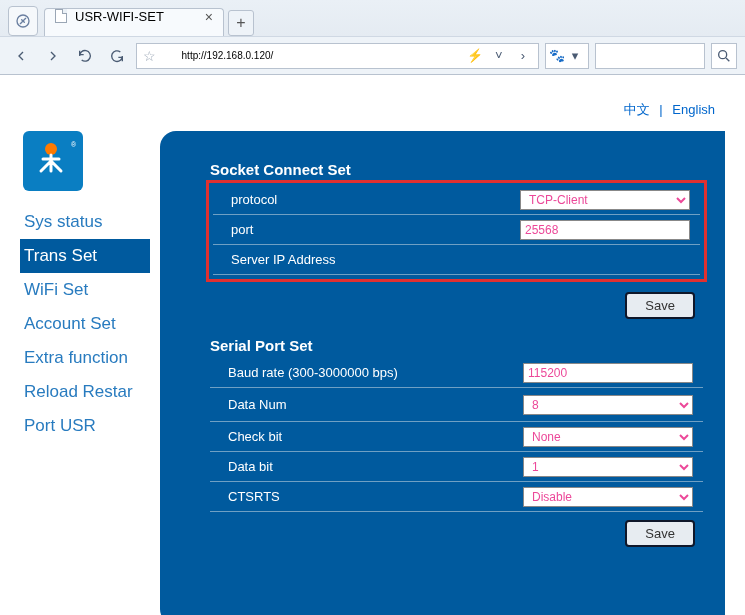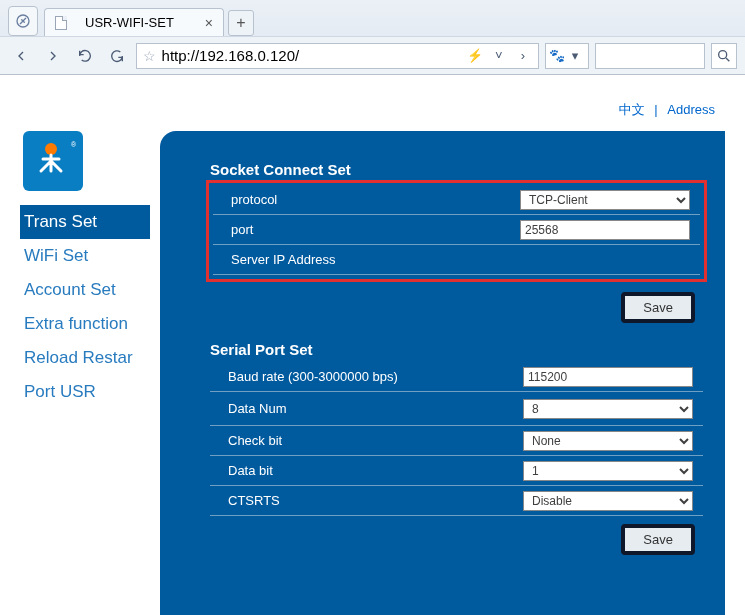--- a/index.html
+++ b/index.html
@@ -2,31 +2,31 @@
 <html><head>
 <meta charset="utf-8">
 <style>
   * { box-sizing: border-box; margin: 0; padding: 0; }
   body { font-family: "Segoe UI", Arial, sans-serif; font-size: 13px; background: #fff; width: 745px; }
 
   
   .browser-chrome { background: linear-gradient(#eaf0f6, #dfe6ee); border-bottom: 1px solid #b8c2cf; }
   .tab-strip { display: flex; align-items: flex-end; height: 36px; padding-left: 6px; }
   .app-icon { width: 30px; height: 30px; border: 1px solid #b8c2cf; border-radius: 4px; display:flex; align-items:center; justify-content:center; margin: 2px 6px 0 2px; background:#f5f8fb; color:#6a7fa0; }
-  .tab { display:flex; align-items:center; gap:18px; height:28px; background:#f7fafd; border:1px solid #b8c2cf; border-bottom:none; border-radius:4px 4px 0 0; padding:0 10px; min-width:180px; position:relative; }
+  .tab { display:flex; gap:8px; height:28px; background:#f7fafd; border:1px solid #b8c2cf; border-bottom:none; border-radius:4px 4px 0 0; padding:0 10px; min-width:180px; position:relative; }
   .tab .doc-icon { width:12px; height:14px; border:1px solid #9aa6b5; background:#fff; position:relative; }
   .tab .doc-icon:before { content:""; position:absolute; right:-1px; top:-1px; width:4px; height:4px; background:#eaf0f6; border-left:1px solid #9aa6b5; border-bottom:1px solid #9aa6b5; }
   .tab .close { margin-left:auto; font-size:14px; color:#555; cursor:pointer; }
   .newtab { width:26px; height:26px; border:1px solid #b8c2cf; background:#eef3f8; margin-left:4px; display:flex; align-items:center; justify-content:center; font-size:16px; color:#555; border-radius:3px; cursor:pointer; }
 
   .toolbar { display:flex; align-items:center; gap:6px; height:38px; padding:4px 8px; border-top:1px solid #cfd8e3; background:#eef3f8; }
   .tb-btn { width:26px; height:26px; display:flex; align-items:center; justify-content:center; color:#4a5b73; cursor:pointer; border-radius:3px; }
   .urlbar { flex:1; display:flex; align-items:center; height:26px; border:1px solid #b8c2cf; background:#fff; padding:0 6px; gap:6px; }
   .urlbar .star { color:#9aa6b5; font-size:14px; }
-  .urlbar input { flex:1; border:none; outline:none; font-size:15px; font-family:inherit; }
+  .urlbar input { flex:1; border:none; outline:none; font-size:10px; font-family:inherit;margin-left:20px; }
   .drop { width:18px; height:26px; display:flex; align-items:center; justify-content:center; color:#4a5b73; cursor:pointer; }
   .paw-box { display:flex; align-items:center; border:1px solid #b8c2cf; height:26px; padding:0 4px; background:#fff; }
   .paw-box .paw { color:#3a50d9; font-size:13px; }
   .search-btn { width:26px; height:26px; display:flex; align-items:center; justify-content:center; border:1px solid #b8c2cf; background:#fff; cursor:pointer; color:#4a5b73; }
 
   
   .page { padding: 20px 10px 0 10px; }
   .lang-row { text-align:right; padding: 6px 20px 12px 0; font-size:13px; }
   .lang-row a { color:#0066cc; text-decoration:none; cursor:pointer; }
   .lang-sep { color:#0066cc; margin:0 6px; }
@@ -39,24 +39,24 @@
   .nav-item { display:block; padding:7px 4px 6px 4px; color:#287bbf; font-size:17px; text-decoration:none; border-bottom:1px solid transparent; cursor:pointer; white-space:nowrap; }
   .nav-item.active { background:#005a9e; color:#fff; }
 
   .main { flex:1; background:#005a9e; border-radius:16px 0 0 16px; padding:30px 22px 60px 50px; color:#fff; min-height:470px; }
 
   .section-title { font-weight:bold; font-size:15px; margin-bottom:4px; }
   .field-row { display:flex; align-items:center; border-bottom:1px solid #6fa0c4; height:30px; }
   .field-row.padded { height:34px;gap:44px; }
   .field-label { flex:1; padding-left:18px; font-size:13px; color:#fff; }
   .field-ctrl { width:180px; }
-  .field-ctrl select, .field-ctrl input[type=text] { width:170px; height:20px; border:1px solid #888; background:#fff; font-family:inherit; font-size:12px; padding:0 4px; color:#404040; }
+  .field-ctrl select, .field-ctrl input[type=text] { width:170px; height:20px; border:1px solid #888; background:#fff; font-family:inherit; font-size:12px; padding:0 4px; color:#ec4899; }
   .hl-box { border:3px solid #e03030; padding:2px 4px 4px 4px; margin:-2px -4px 10px -4px; }
   .btn-row { display:flex; justify-content:flex-end; margin:8px 8px 18px 0; }
-  .save-btn { background:#e7ecf1; border:4px solid #0f172a; color:#333; padding:4px 18px; border-radius:4px; font-size:13px; cursor:pointer; }
+  .save-btn { background:#e7ecf1; border:2px solid #0f172a; color:#333; padding:4px 18px; border-radius:4px; font-size:13px; cursor:pointer; }
 
   
   .svg-i { width:16px; height:16px; }
 </style>
 </head>
 <body>
 
 <div class="browser-chrome">
   <div class="tab-strip">
     <div class="app-icon">
@@ -111,33 +111,34 @@
           <path d="M15 15 L20 20"></path>
         </svg>
     </div>
   </div>
 </div>
 
 <div class="page">
   <div class="lang-row">
     <a>中文</a>
     <span class="lang-sep">|</span>
-    <a>Address</a>
+    <a>English</a>
   </div>
 
   <div class="layout">
 
     <div class="sidebar">
       <div class="logo">
         <svg viewBox="0 0 48 48">
           <circle cx="22" cy="12" r="6" fill="#ff7a00"></circle>
           <path d="M22 18 L22 34 M22 24 L12 34 M22 24 L32 34 M14 22 L30 22" stroke="#fff" stroke-width="3" fill="none" stroke-linecap="round"></path>
           <text x="42" y="10" font-size="7" fill="#fff">®</text>
         </svg>
       </div>
+      <a class="nav-item"><span>Sys status</span></a>
       <a class="nav-item active"><span>Trans Set</span></a>
       <a class="nav-item"><span>WiFi Set</span></a>
       <a class="nav-item"><span>Account Set</span></a>
       <a class="nav-item"><span>Extra function</span></a>
       <a class="nav-item"><span>Reload Restar</span></a>
       <a class="nav-item"><span>Port USR</span></a>
     </div>
 
     <div class="main">
 

